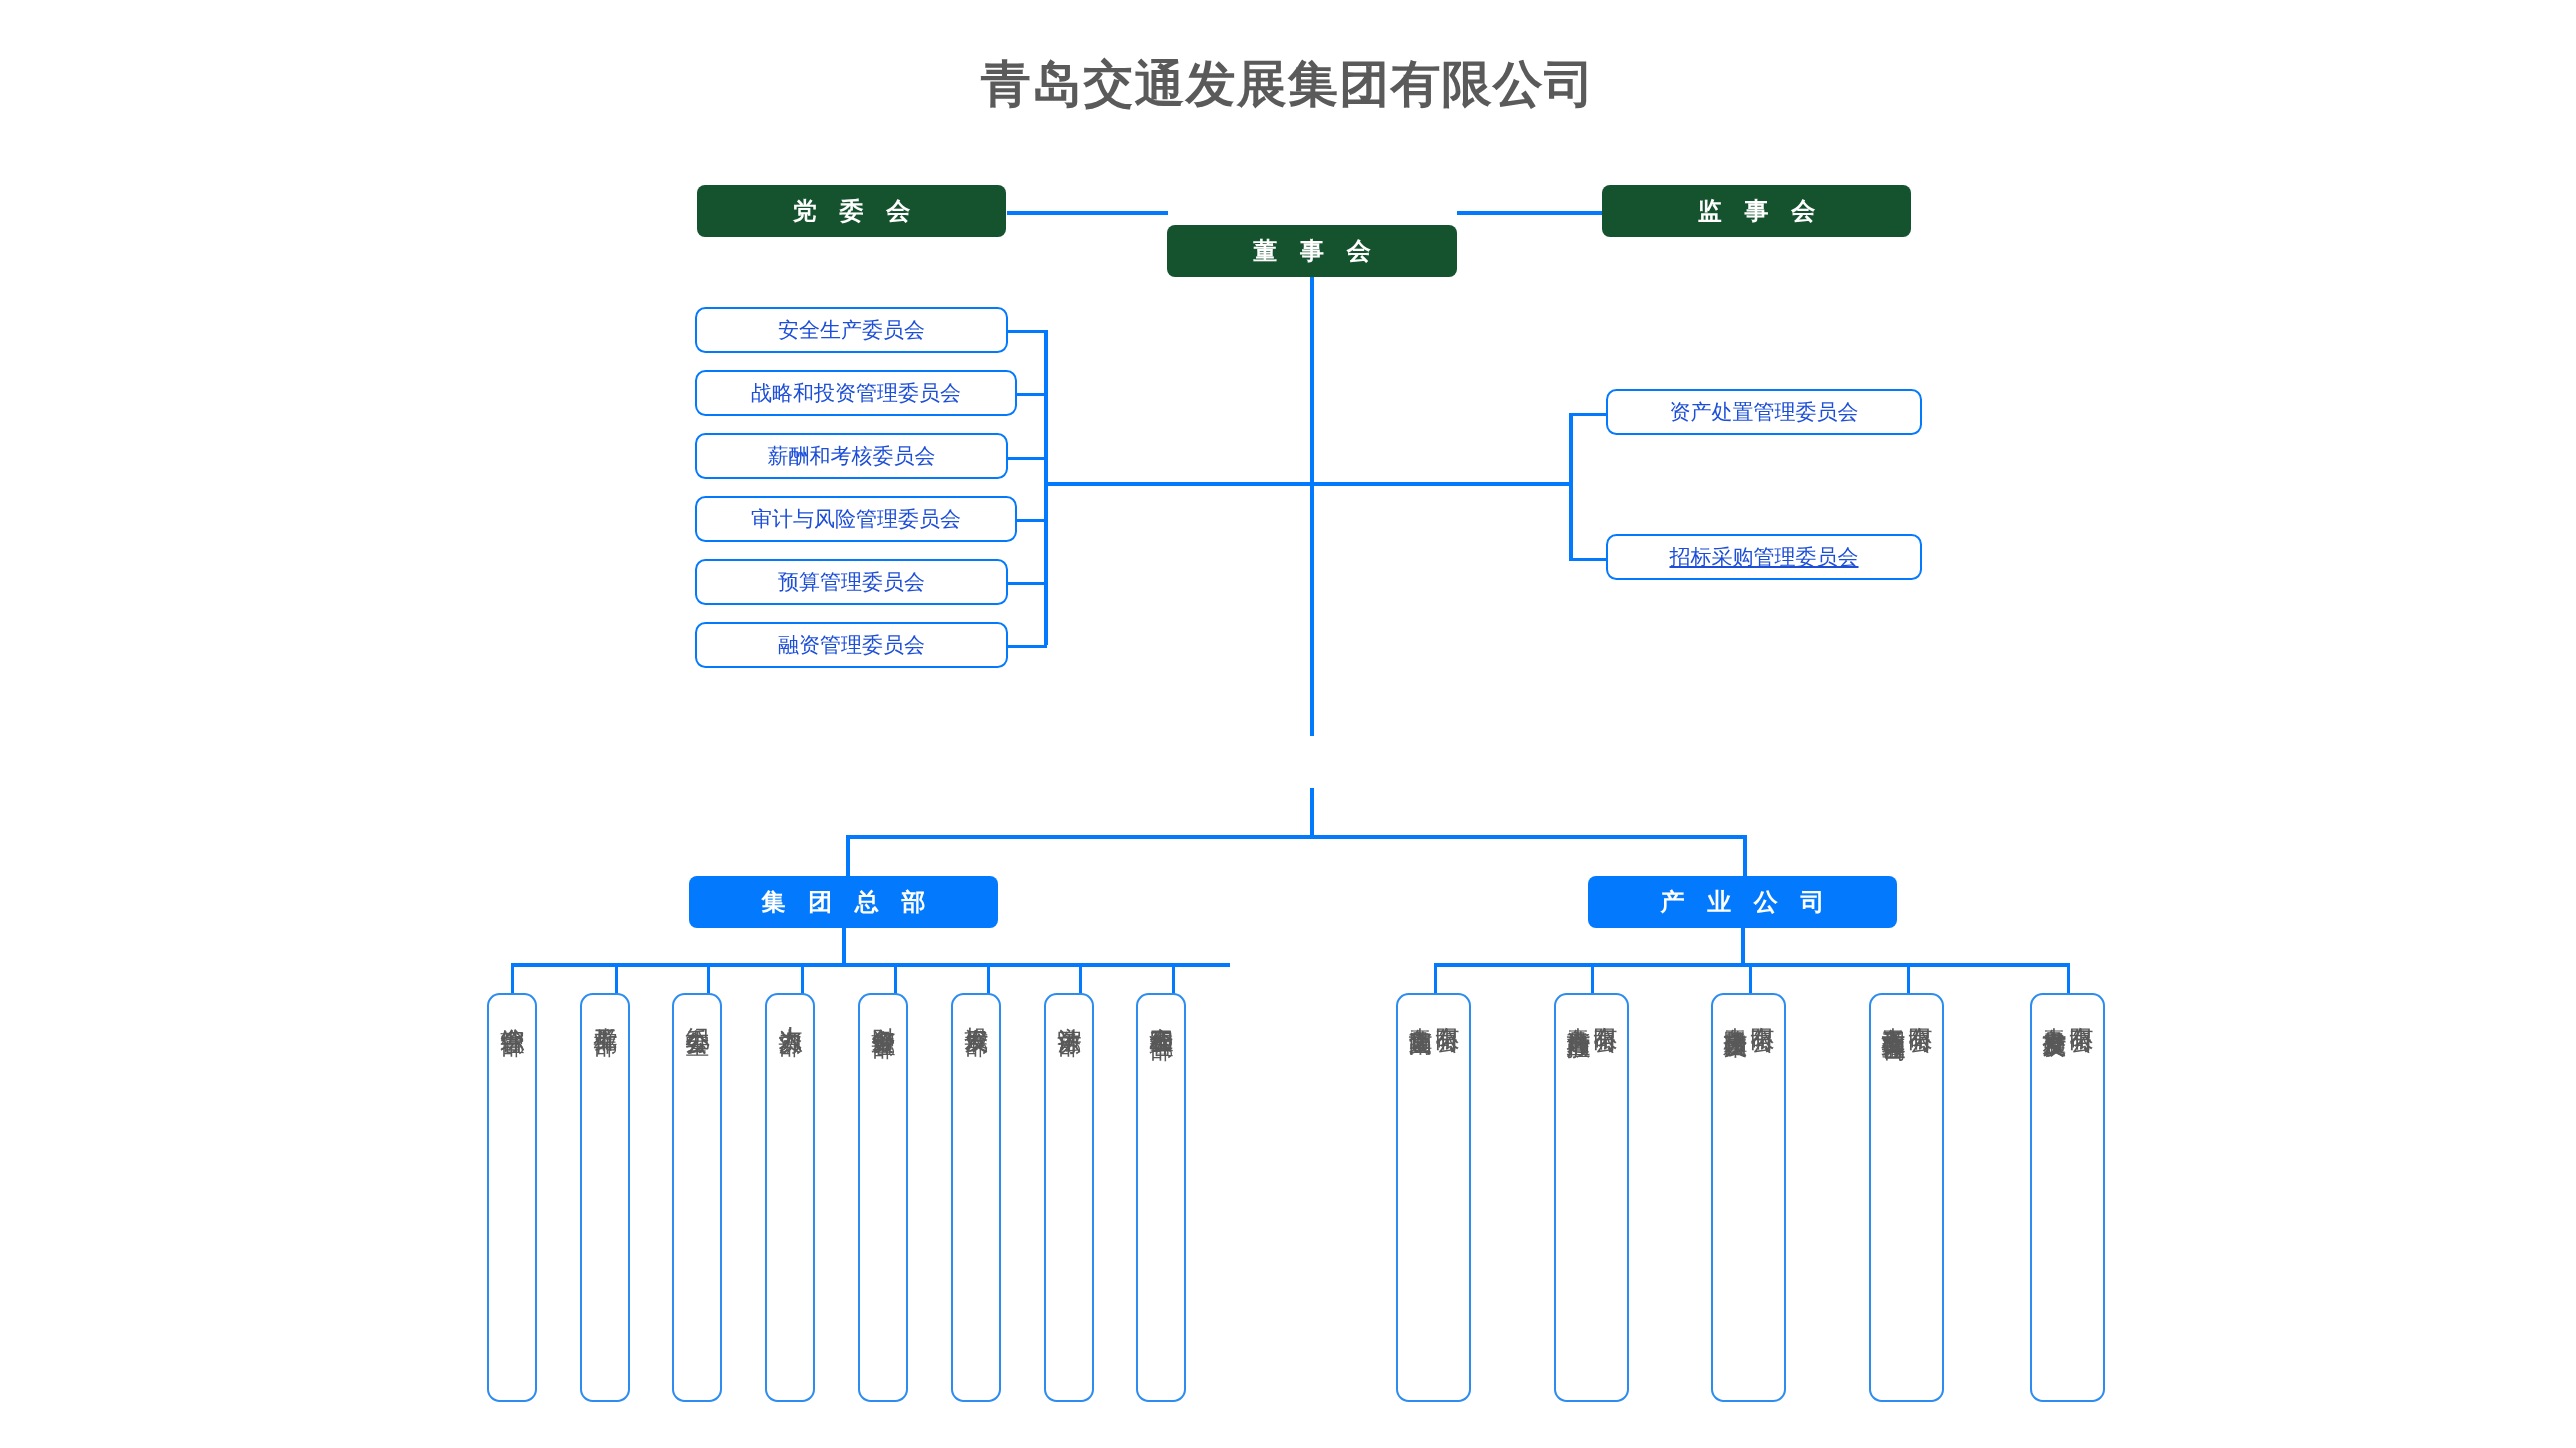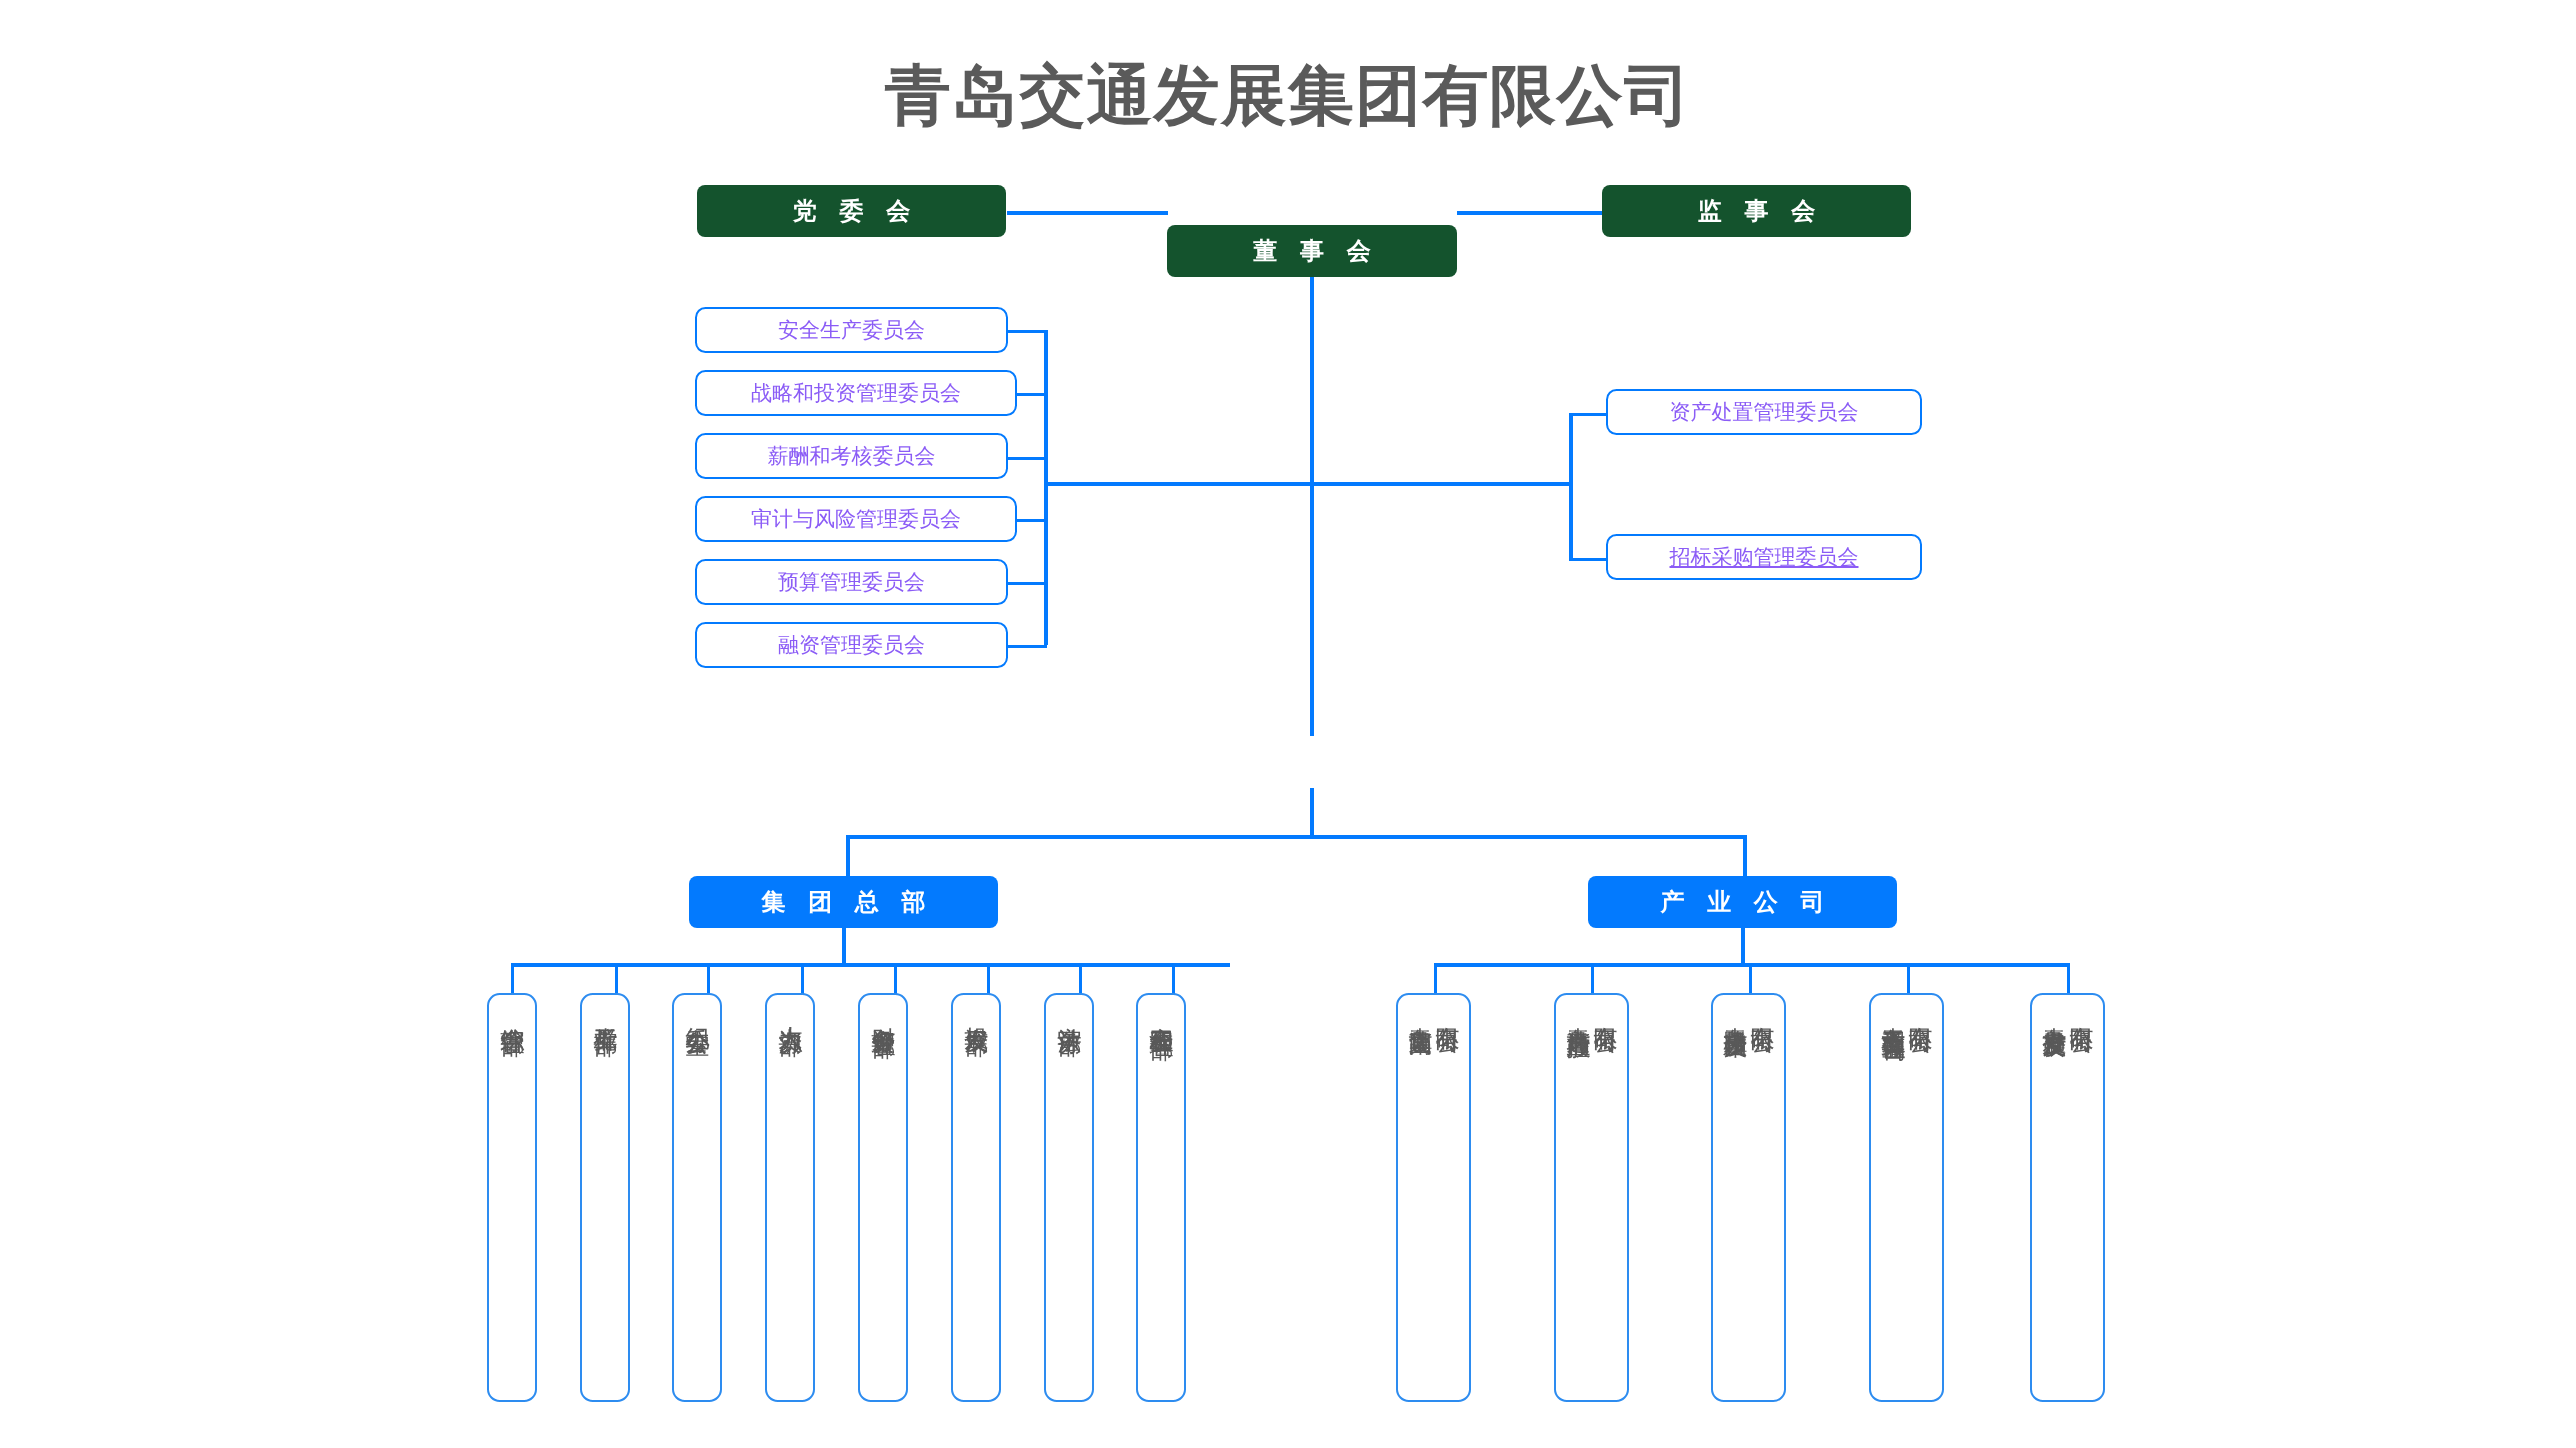--- a/index.html
+++ b/index.html
@@ -15,21 +15,21 @@
     background:#ffffff;
     overflow:hidden;
   }
 
   
   .chart-title{
     position:absolute;
     left:0; top:51px;
     width:2576px;
     text-align:center;
-    font-size:66px;
+    font-size:50px;
     font-weight:bold;
     color:#5a5a5a;
     letter-spacing:1.2px;
     white-space:nowrap;
   }
 
   
   .ln{ position:absolute; background:#037AFE; }
   .ln.h{ height:3.5px; }
   .ln.v{ width:3.5px; }
@@ -56,21 +56,21 @@
 
   
   .box-out{
     position:absolute;
     border:2.3px solid #037AFE;
     border-radius:10.4px;
     background:#ffffff;
     display:flex;
     align-items:center;
     justify-content:center;
-    color:#8b5cf6;
+    color:#1d4ed8;
     font-size:21px;
     box-sizing:border-box;
     z-index:4;
     white-space:nowrap;
   }
 
   
   .box-vert{
     position:absolute;
     border:2.3px solid #2D8CF0;

